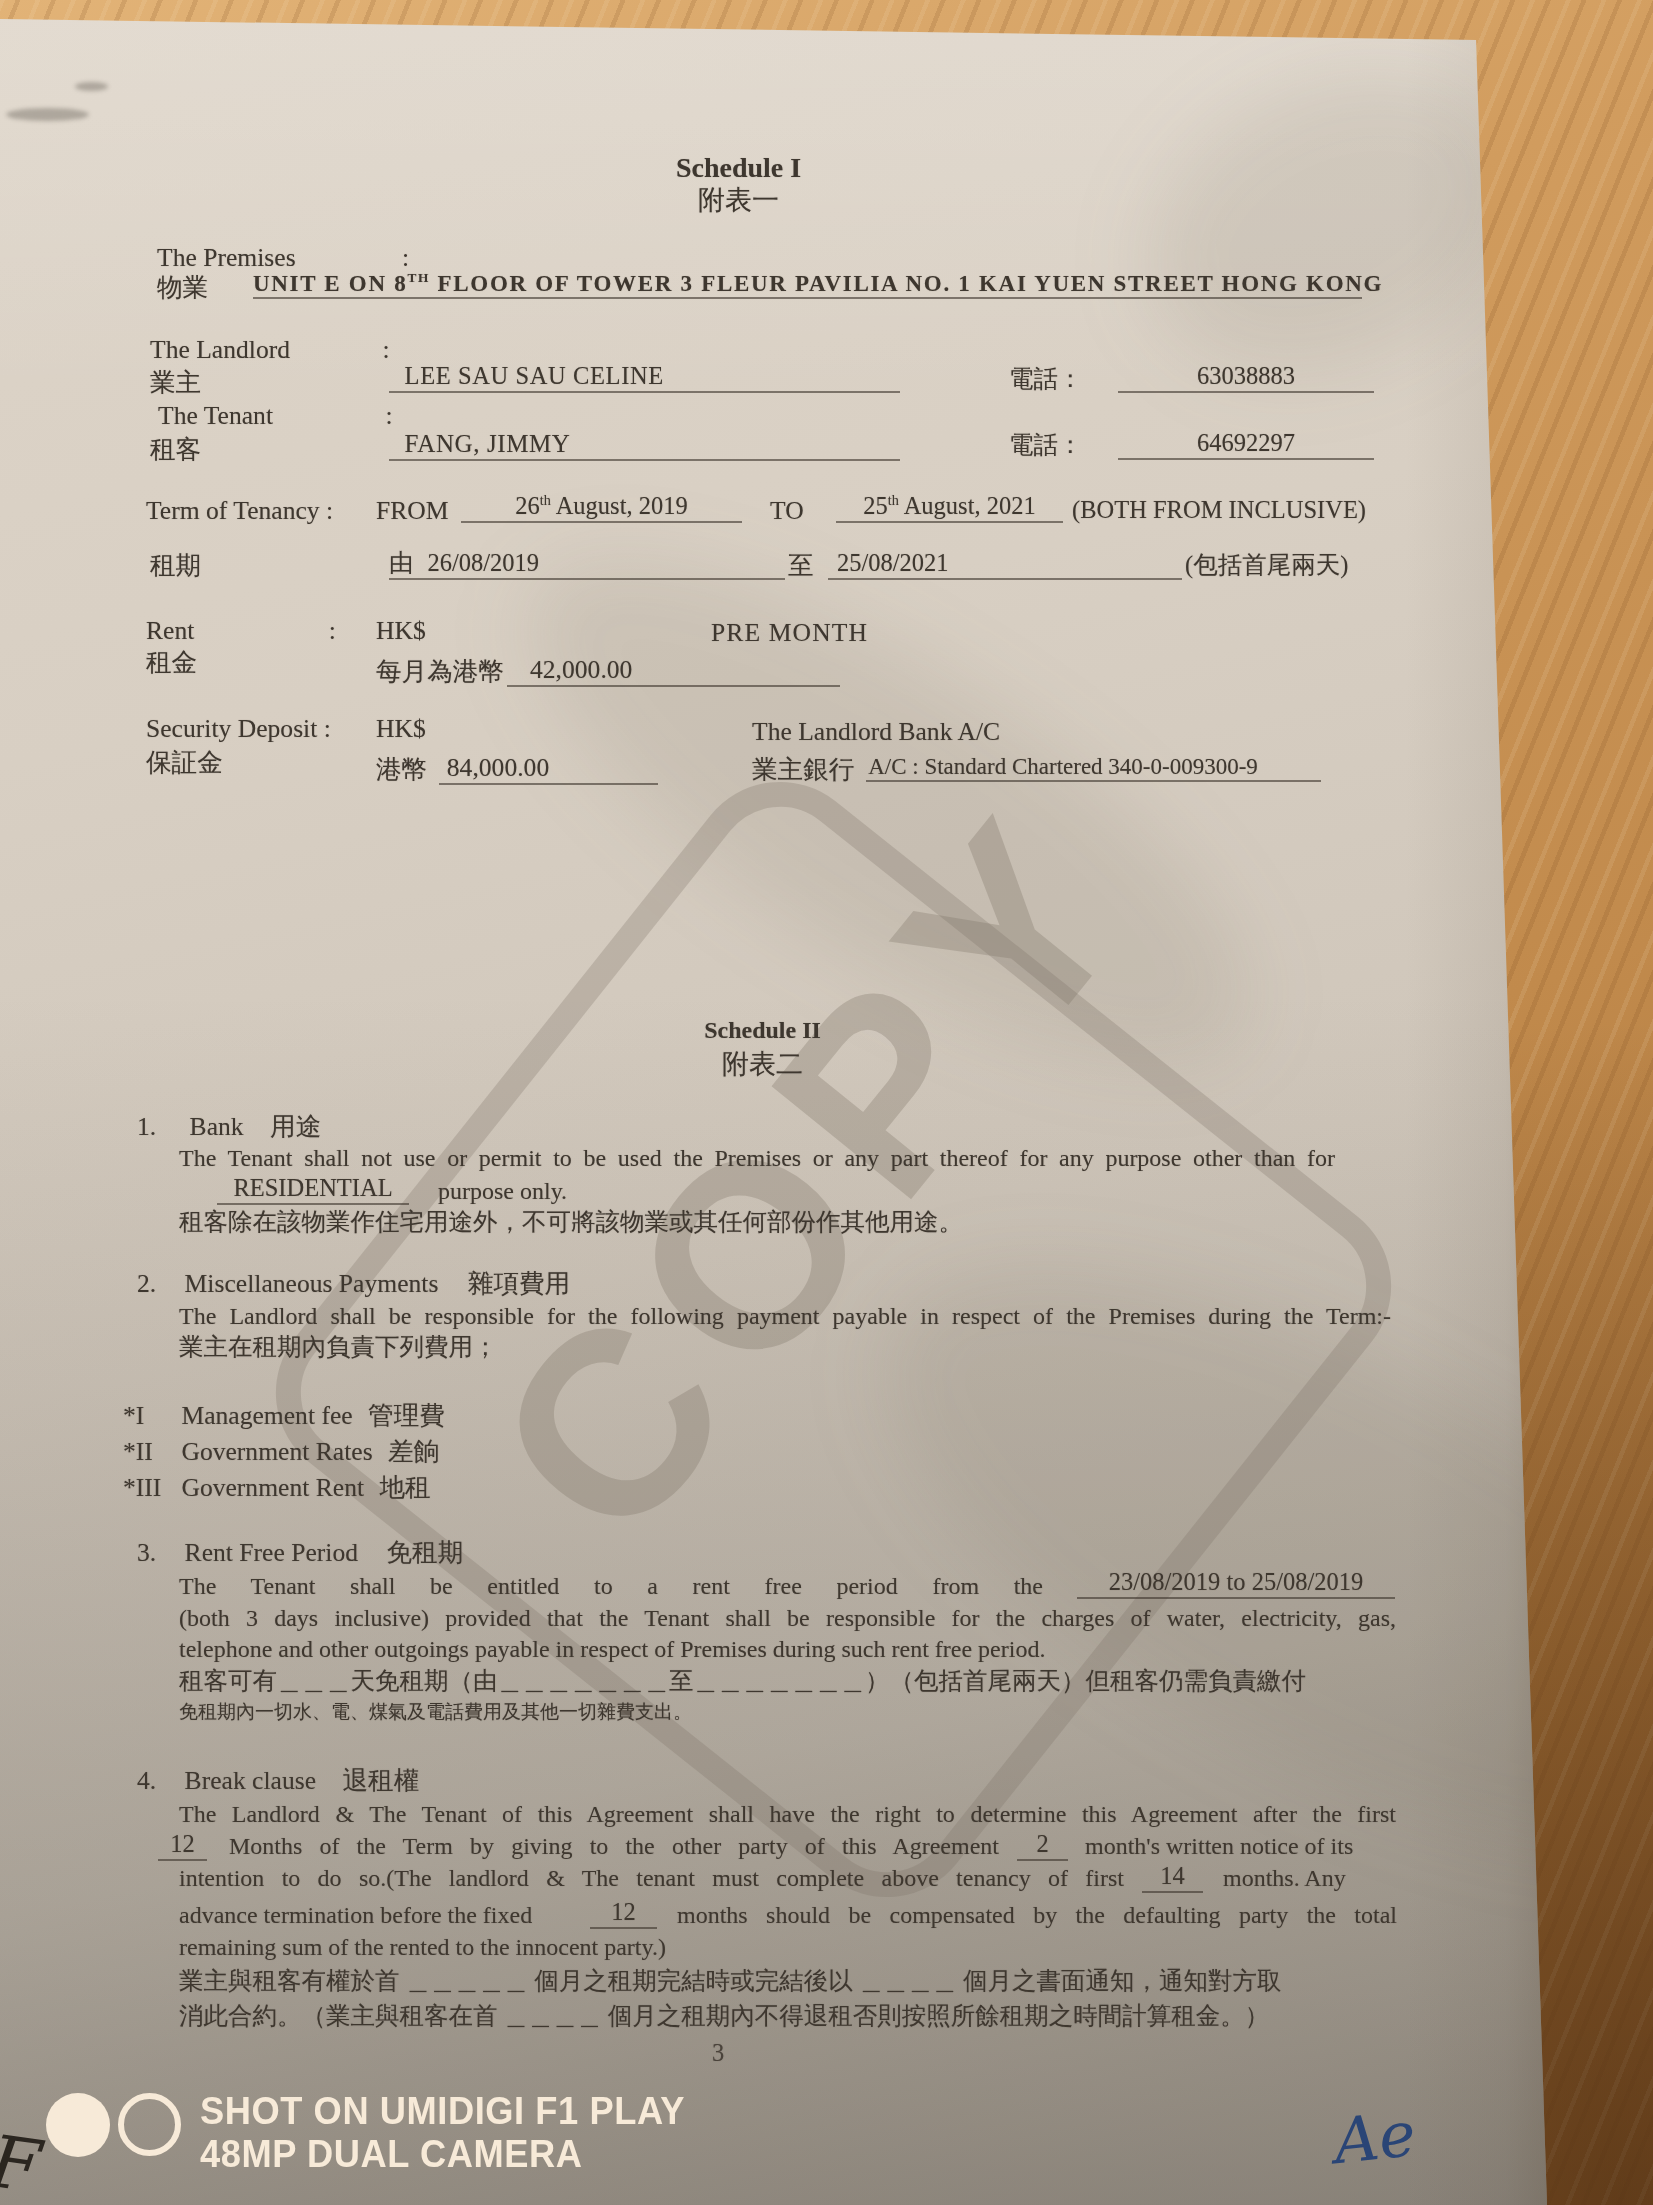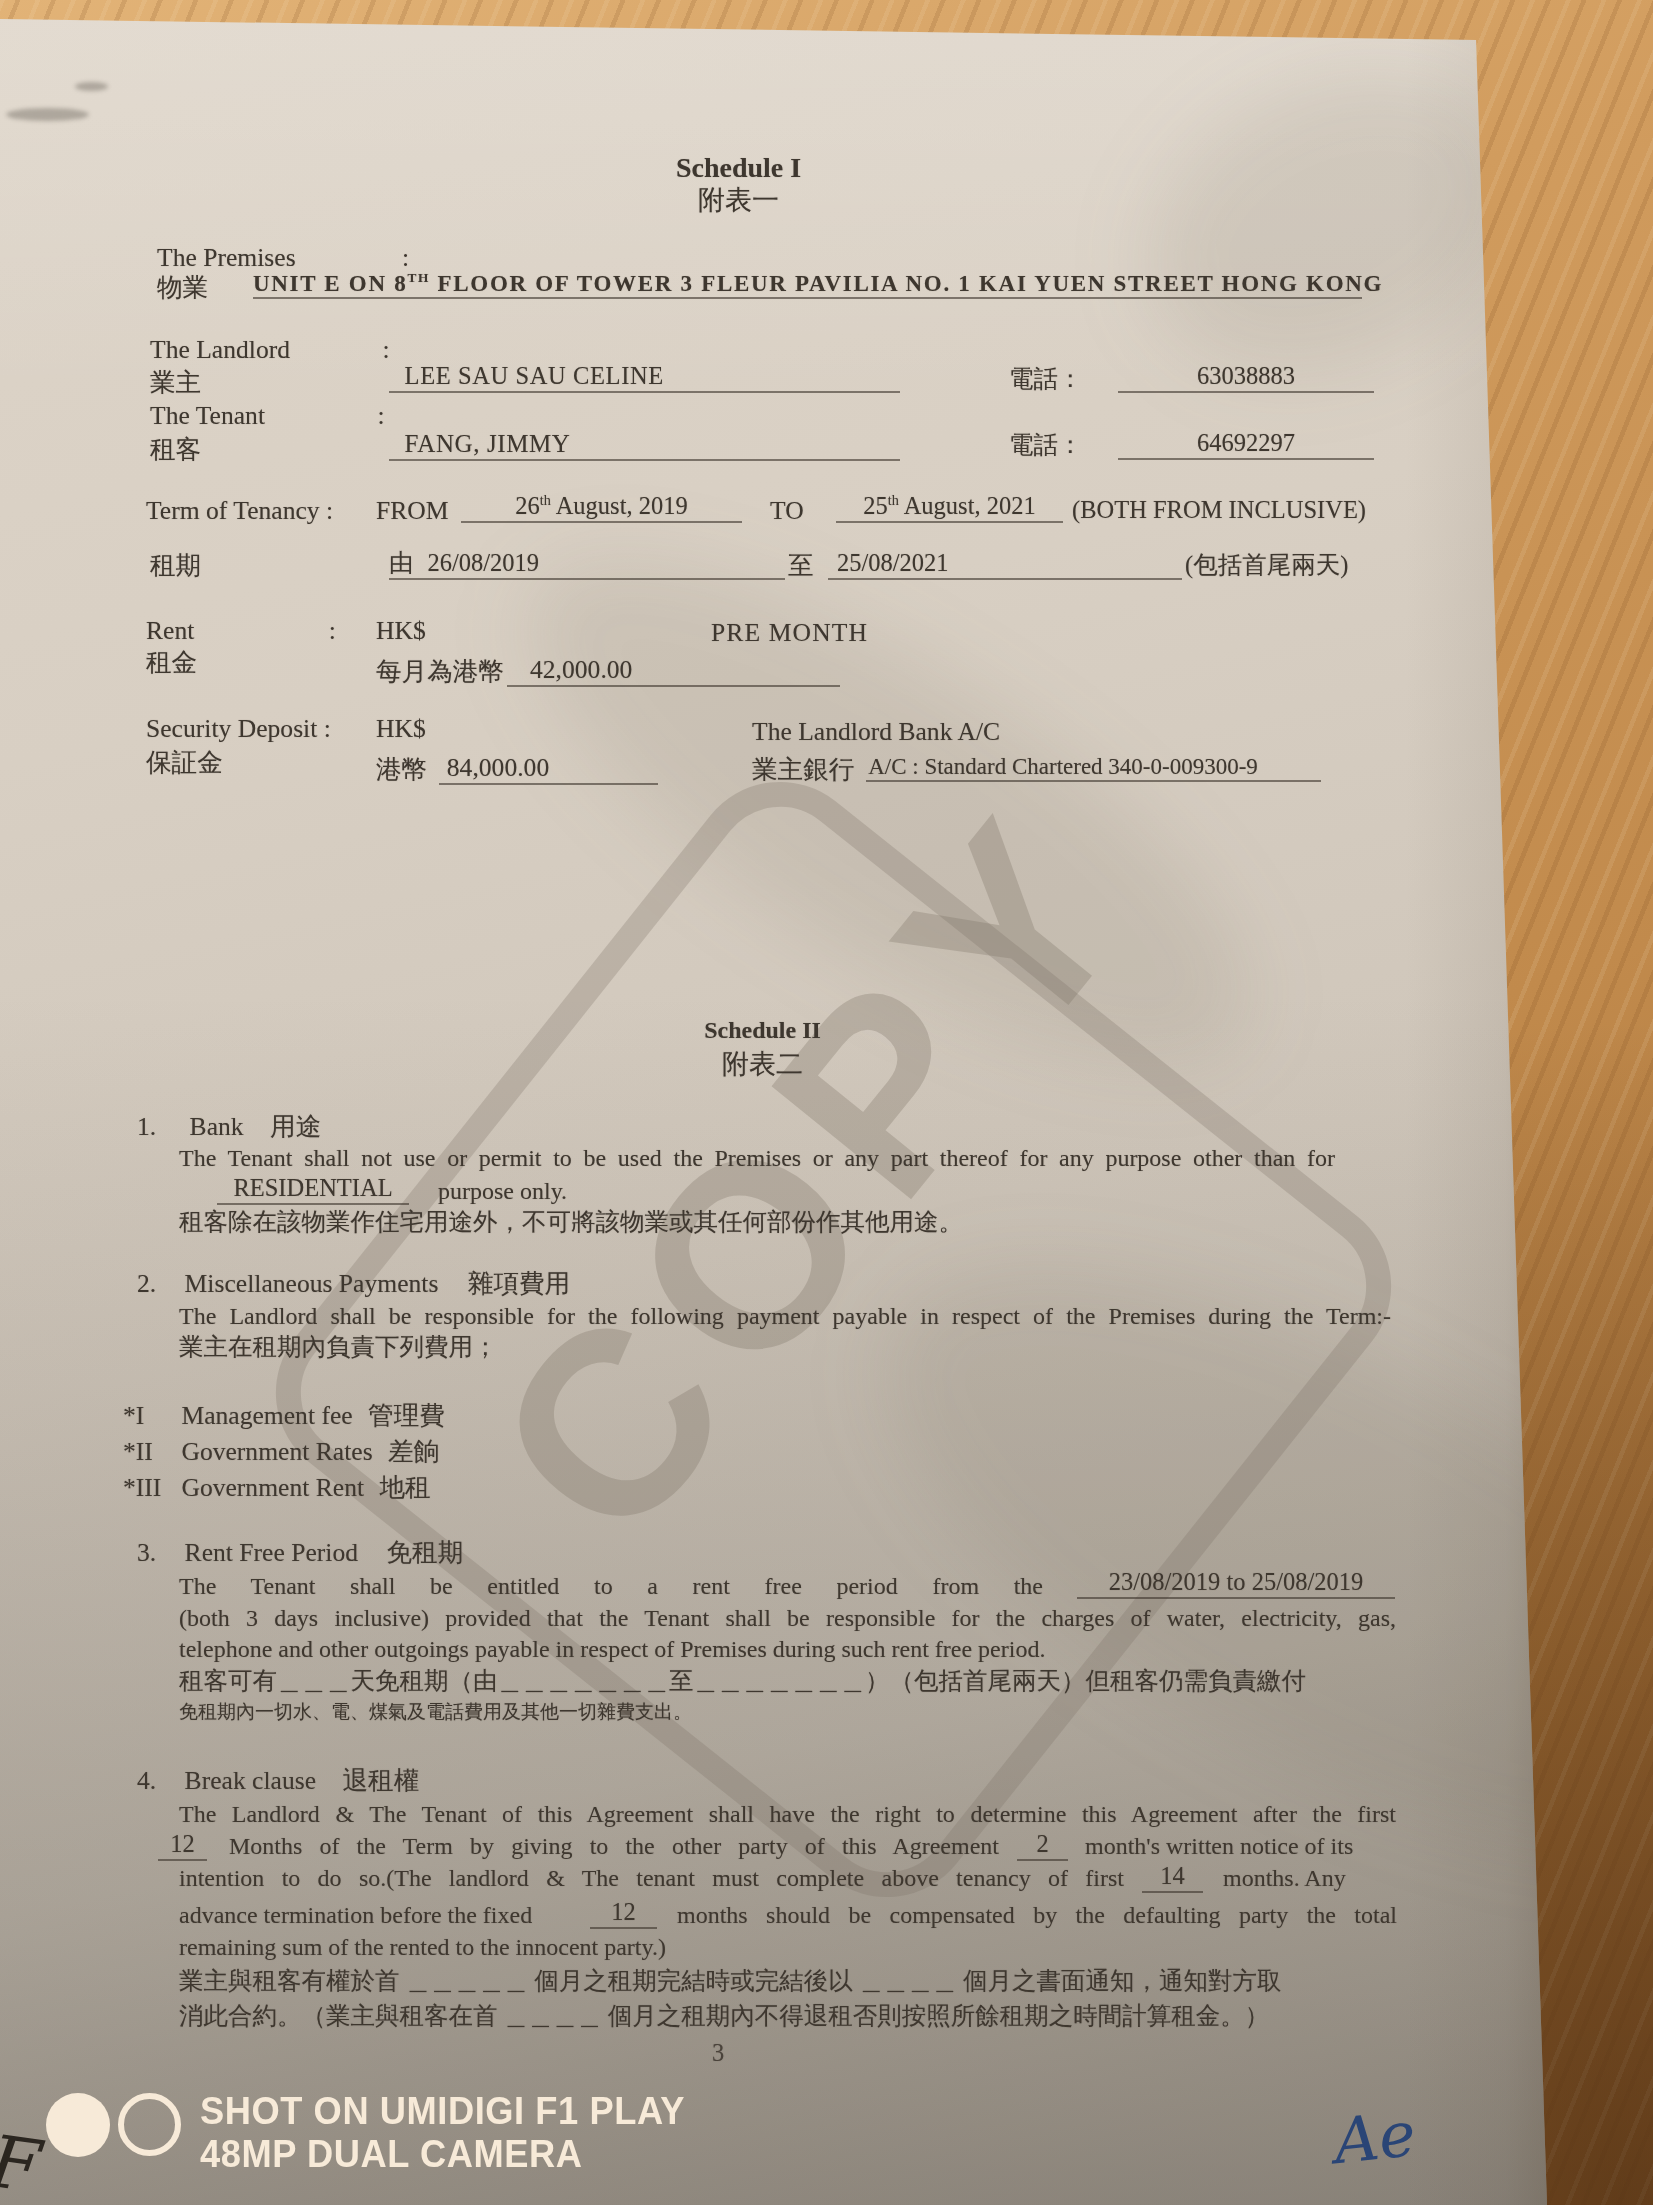--- a/index.html
+++ b/index.html
@@ -84,21 +84,21 @@
 
     <div class="txt" style="left:150px;top:335px;">
       <span>The Landlord</span>
       <span style="padding-left:86px;">:</span>
     </div>
     <div class="txt" style="left:150px;top:368px;">業主</div>
     <div class="txt ul ul-left" style="left:389px;top:362px;width:495px;font-size:24.5px;letter-spacing:0.6px;padding-left:15.6px;">LEE SAU SAU CELINE</div>
     <div class="txt" style="left:1009px;top:365px;font-size:24.5px;">電話：</div>
     <div class="txt ul" style="left:1118px;top:362px;width:256px;font-size:24.5px;">63038883</div>
 
-    <div class="txt" style="left:150px;top:401px;">
+    <div class="txt" style="left:158px;top:401px;">
       <span>The Tenant</span>
       <span style="padding-left:106px;">:</span>
     </div>
     <div class="txt" style="left:150px;top:435px;">租客</div>
     <div class="txt ul ul-left" style="left:389px;top:429px;width:495px;font-size:25px;letter-spacing:0.6px;padding-left:15.6px;">FANG, JIMMY</div>
     <div class="txt" style="left:1009px;top:431px;font-size:24.5px;">電話：</div>
     <div class="txt ul" style="left:1118px;top:429px;width:256px;font-size:24.5px;">64692297</div>
 
     <div class="txt" style="left:146px;top:496px;">Term of Tenancy :</div>
     <div class="txt" style="left:376px;top:496px;">FROM</div>

